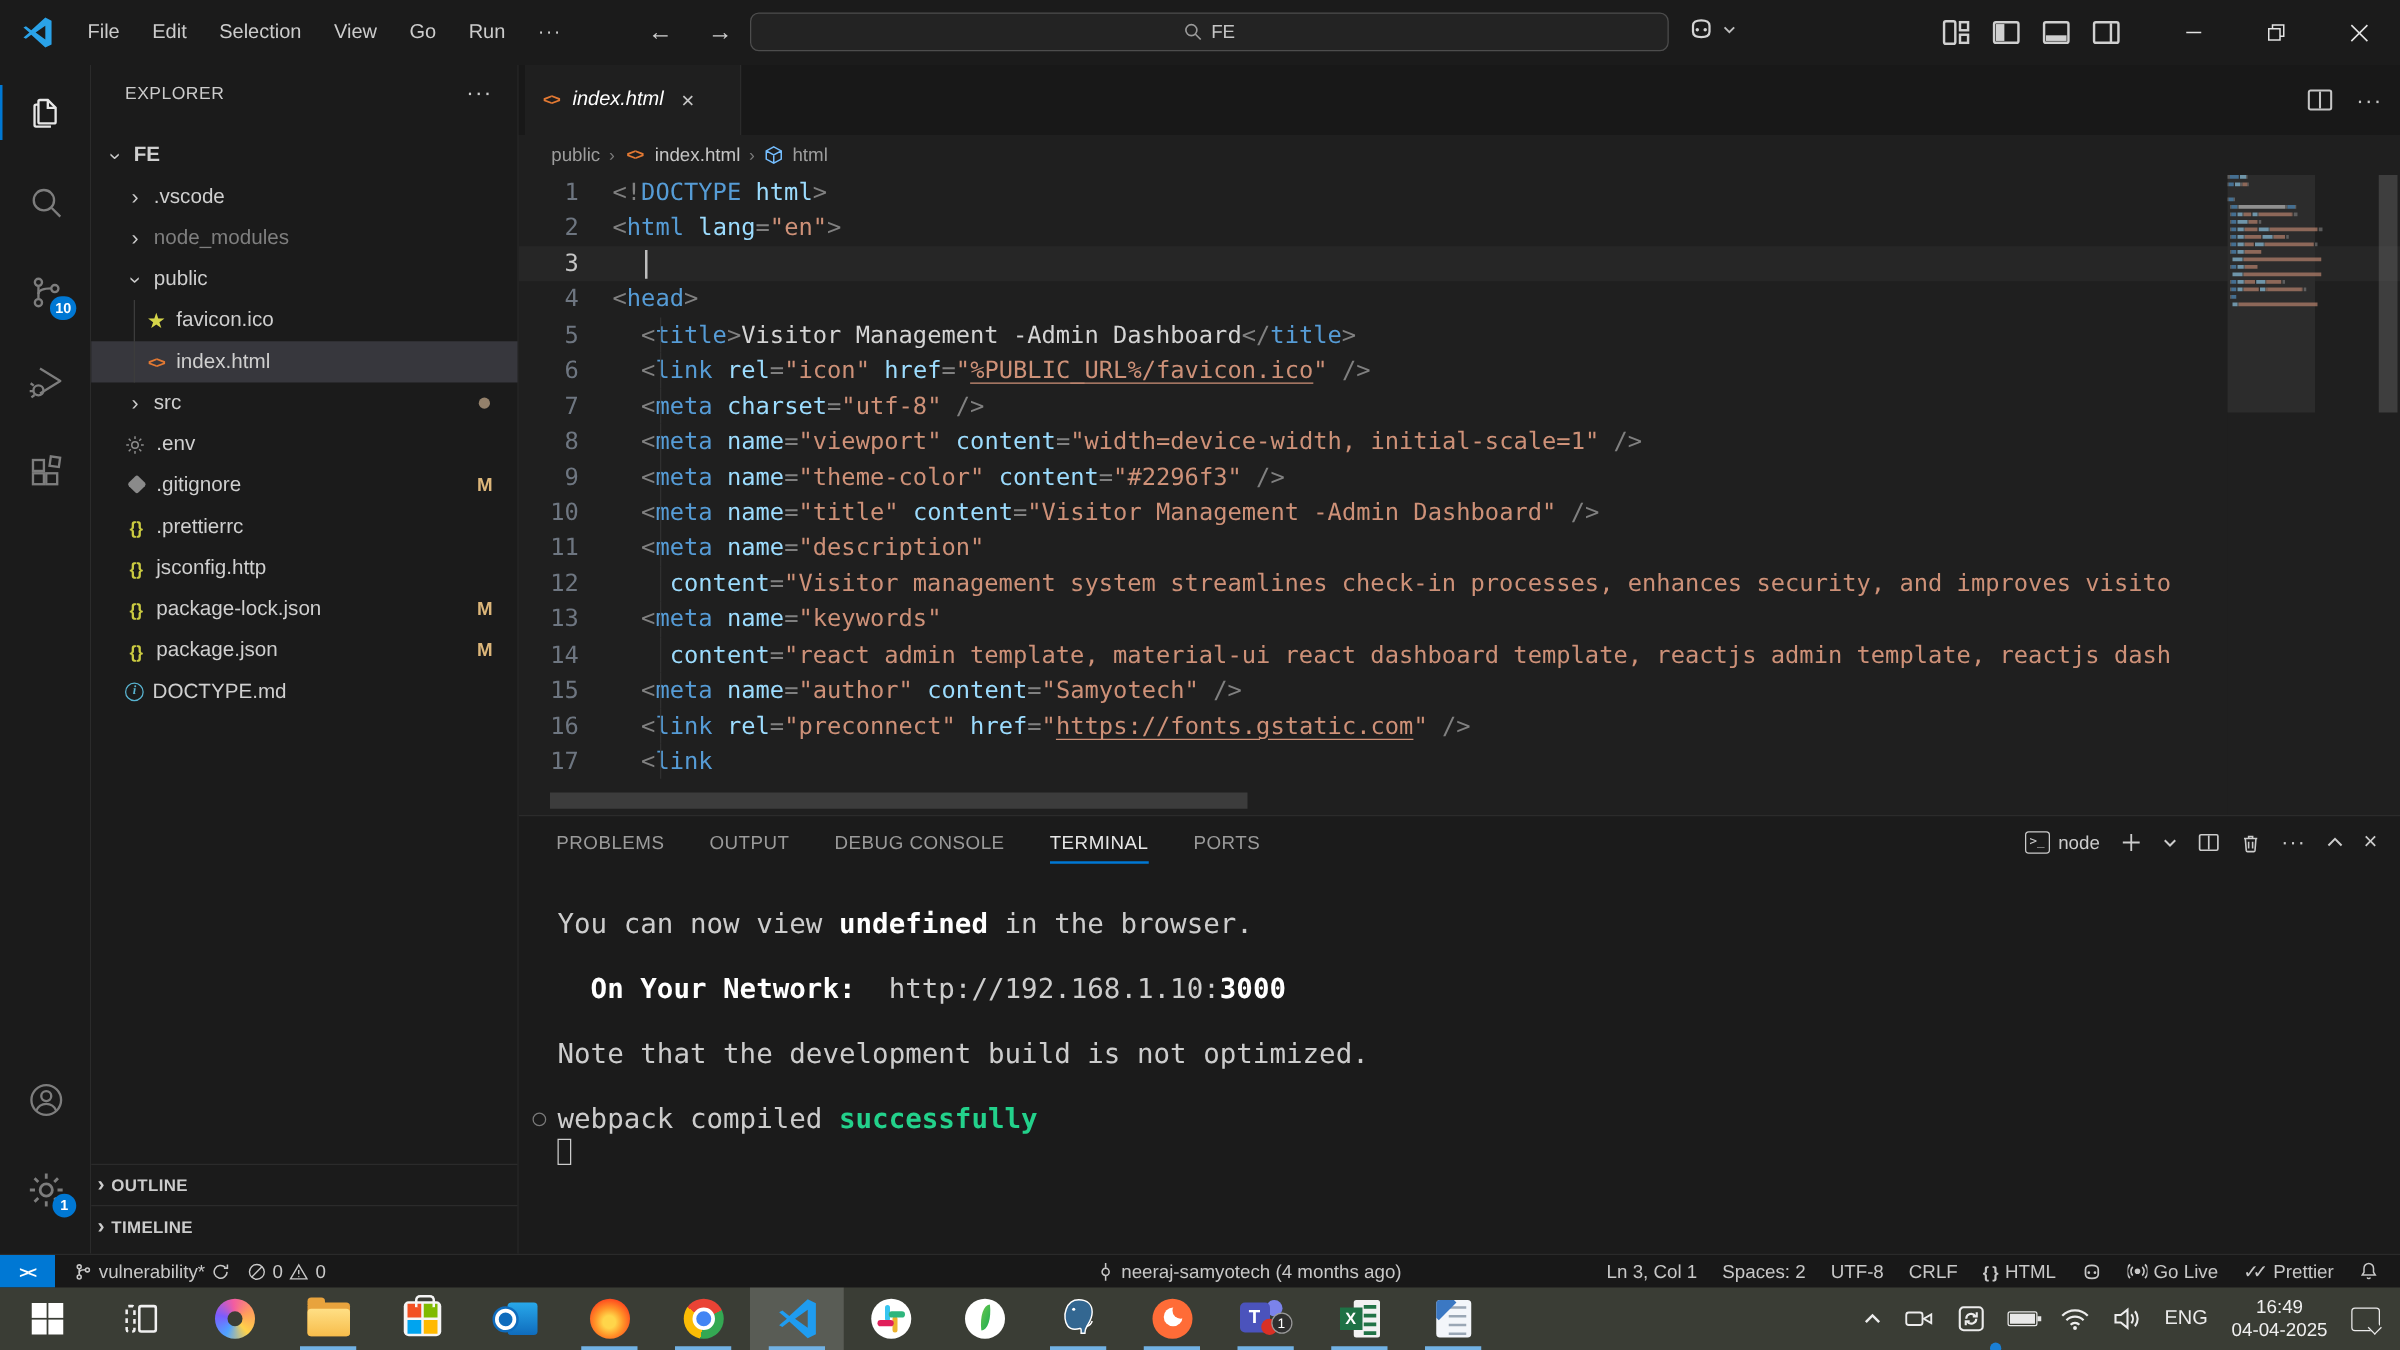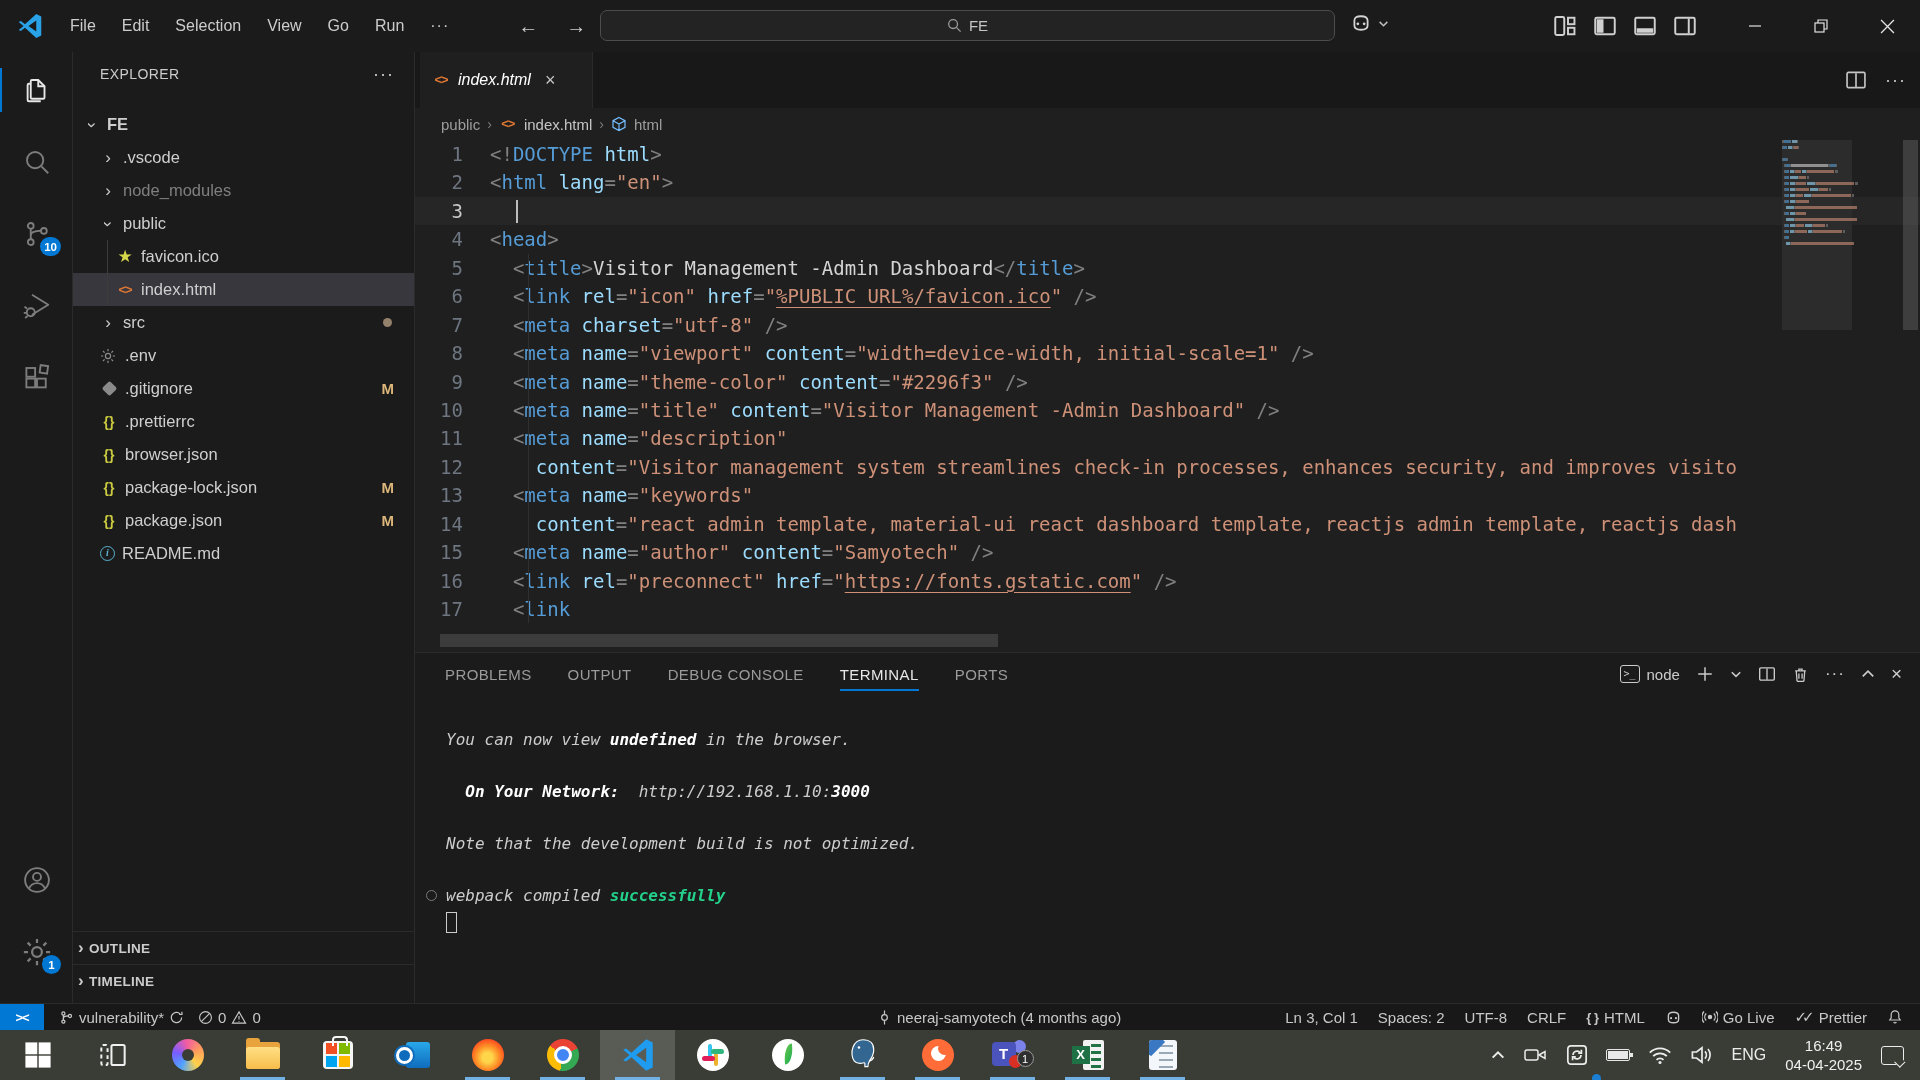--- a/index.html
+++ b/index.html
@@ -82,21 +82,21 @@
 
   
   .panel { position:absolute; left:415px; top:652px; width:1505px; height:351px; background:#1b1b1b; border-top:1px solid #2b2b2b; }
   .panel-tabs { position:absolute; left:30px; top:0; height:42px; display:flex; }
   .ptab { position:relative; height:42px; display:flex; align-items:center; margin-right:36px; color:#9b9b9b; font-size:15px; letter-spacing:.4px; }
   .ptab.active { color:#e7e7e7; }
   .ptab.active::after { content:""; position:absolute; left:0; right:0; bottom:4px; height:2px; background:#0078d4; }
   .panel-actions { position:absolute; right:18px; top:0; height:42px; display:flex; align-items:center; gap:16px; color:#cccccc; }
   .shell-chip { display:flex; align-items:center; gap:7px; color:#cccccc; font-size:15px; }
   .term-ico { width:20px; height:18px; border:1.5px solid #cccccc; border-radius:3px; font-size:10px; line-height:15px; text-align:center; font-family:"DejaVu Sans Mono",monospace; }
-  .terminal { position:absolute; left:31px; top:74px; right:20px; bottom:10px; font-family:"DejaVu Sans Mono","Liberation Mono",monospace; font-size:16px; color:#cccccc;font-style:italic; }
+  .terminal { position:absolute; left:31px; top:74px; right:20px; bottom:10px; font-family:"DejaVu Sans Mono","Liberation Mono",monospace; font-size:22px; color:#cccccc; }
   .trow { position:relative; height:26px; line-height:26px; white-space:pre; }
   .tw{color:#cccccc}.tb{color:#ffffff;font-weight:bold}.tc{color:#3b8eea}.tg{color:#23d18b;font-weight:bold}
   .tmark { position:absolute; left:-20px; top:7px; width:11px; height:11px; border:1.5px solid #7a7a7a; border-radius:50%; }
   .tcursor { display:inline-block; width:11px; height:21px; border:1px solid #cccccc; vertical-align:middle; }
 
   
   .statusbar { position:absolute; left:0; top:1003px; width:1920px; height:27px; background:#181818; border-top:1px solid #2a2a2a; color:#c8c8c8; font-size:15px; }
   .sb-remote { position:absolute; left:0; top:0; width:44px; height:26px; background:#0078d4; color:#fff; display:flex; align-items:center; justify-content:center; font-weight:bold; font-size:13px; letter-spacing:-1px; }
   .st-item { display:flex; align-items:center; gap:5px; height:26px; padding:0 7px; }
   .st-left { position:absolute; left:52px; top:0; display:flex; }
@@ -343,35 +343,35 @@
           <span class="fi"><span class="fi gitico"></span></span>
           <span class="t-label">.gitignore</span>
           <span class="t-badge">M</span>
         </div>
         <div class="tree-row    " style="padding-left:27px">
           <span class="fi bracesico">{}</span>
           <span class="t-label">.prettierrc</span>
         </div>
         <div class="tree-row    " style="padding-left:27px">
           <span class="fi bracesico">{}</span>
-          <span class="t-label">browser.json</span>
+          <span class="t-label">jsconfig.http</span>
         </div>
         <div class="tree-row    " style="padding-left:27px">
           <span class="fi bracesico">{}</span>
           <span class="t-label">package-lock.json</span>
           <span class="t-badge">M</span>
         </div>
         <div class="tree-row    " style="padding-left:27px">
           <span class="fi bracesico">{}</span>
           <span class="t-label">package.json</span>
           <span class="t-badge">M</span>
         </div>
         <div class="tree-row    " style="padding-left:27px">
           <span class="fi infoico">i</span>
-          <span class="t-label">README.md</span>
+          <span class="t-label">DOCTYPE.md</span>
         </div>
       </div>
     <div class="sb-section" style="top:879px">
       <span class="twisty">›</span>
       <span>OUTLINE</span>
     </div>
     <div class="sb-section" style="top:912px">
       <span class="twisty">›</span>
       <span>TIMELINE</span>
     </div>

